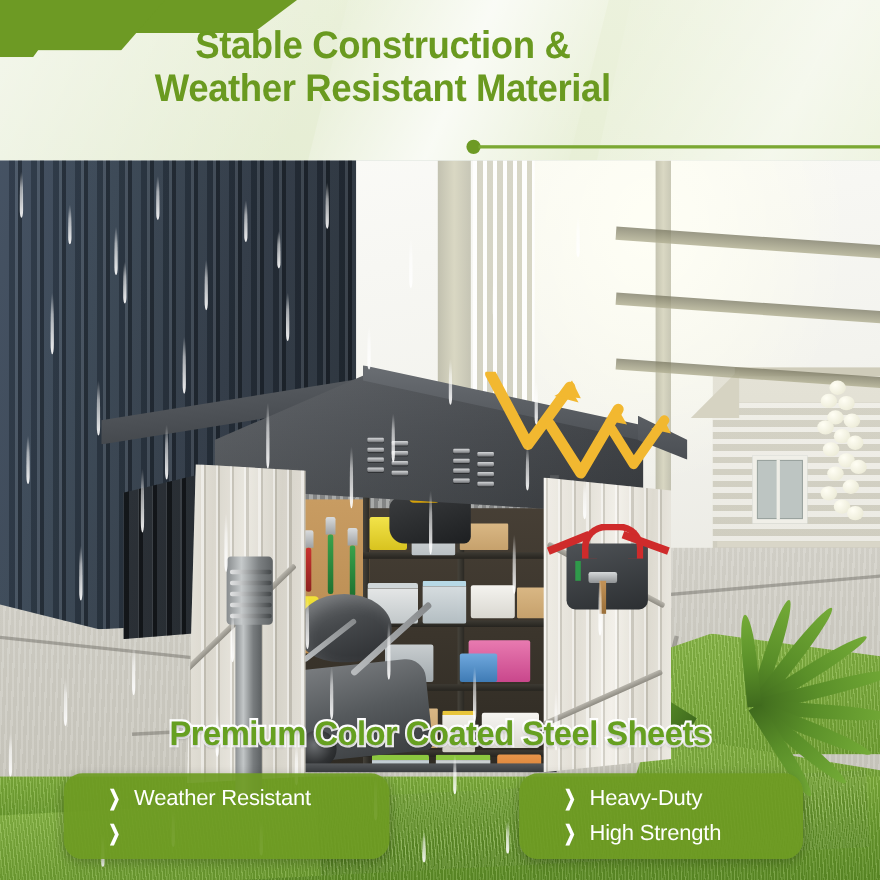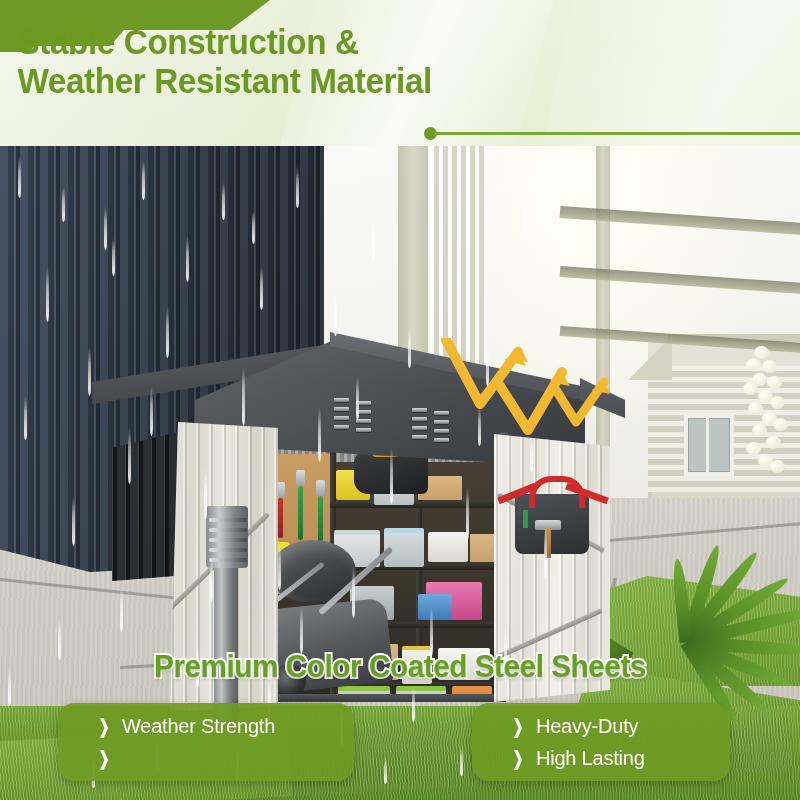--- a/index.html
+++ b/index.html
@@ -47,20 +47,21 @@
     clip-path: polygon(0 0, 270px 0, 230px 30px, 46px 30px, 30px 52px, 0 52px);
   }
   .corner-wedge2 {
     position: absolute; left: 0; top: 0;
     width: 150px; height: 46px;
     background: #6d9a24;
     clip-path: polygon(0 0, 150px 0, 110px 46px, 0 46px);
   }
   .title-block {
     position: absolute; left: 0; top: 22px; width: 696px;
+    text-align: center;
   }
   .title-line {
     display: block;
     color: #6a9a20;
     font-family: "Liberation Sans", sans-serif;
     font-weight: bold;
     font-size: 35px;
     line-height: 39px;
     letter-spacing: -0.4px;
     transform: scaleX(0.95);
@@ -759,31 +760,31 @@
       <div class="drop" style="left:112px;top:92px;height:38px;"></div>
       <div class="drop" style="left:252px;top:64px;height:34px;"></div>
     </div>
   </div>
 
   <div class="banner-text">Premium Color Coated Steel Sheets</div>
 
   <div class="feature-panel panel-left">
     <div class="feature-row r1">
       <span class="chev">❯</span>
-      <span class="feature-label">Weather Strength</span>
+      <span class="feature-label">Weather Resistant</span>
     </div>
     <div class="feature-row r2">
       <span class="chev">❯</span>
     </div>
   </div>
 
   <div class="feature-panel panel-right">
     <div class="feature-row r1">
       <span class="chev">❯</span>
       <span class="feature-label">Heavy-Duty</span>
     </div>
     <div class="feature-row r2">
       <span class="chev">❯</span>
-      <span class="feature-label">High Lasting</span>
+      <span class="feature-label">High Strength</span>
     </div>
   </div>
 
 </div>
 
 </body></html>

